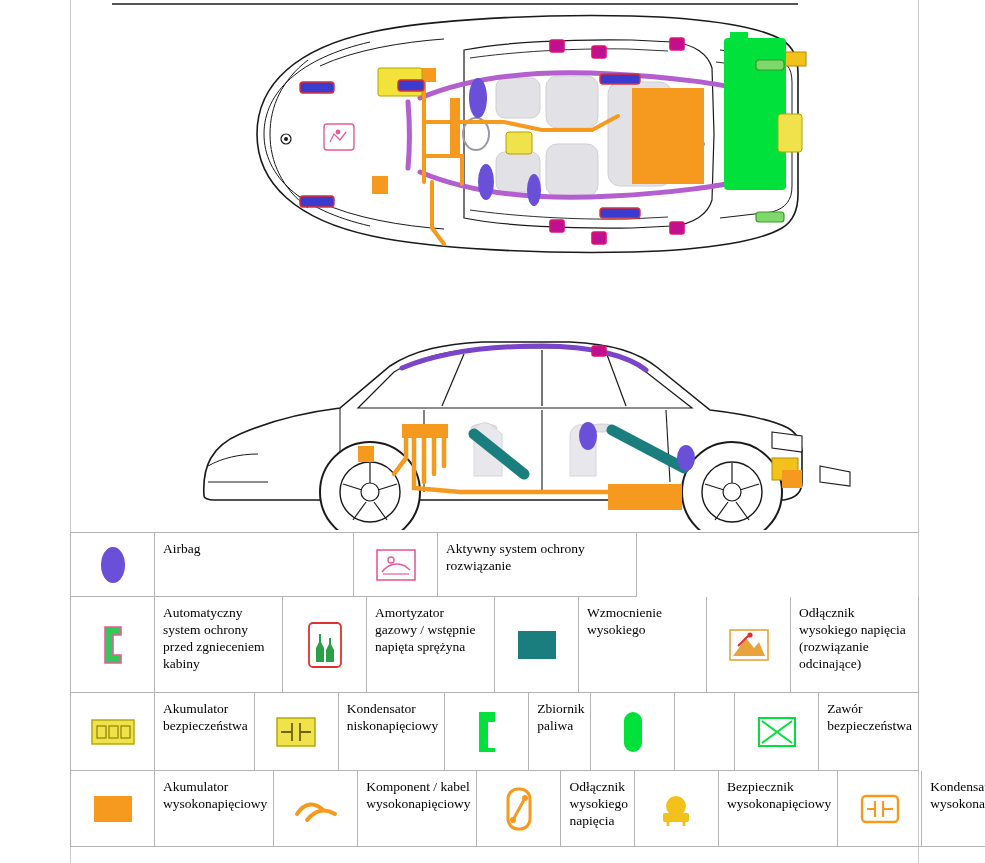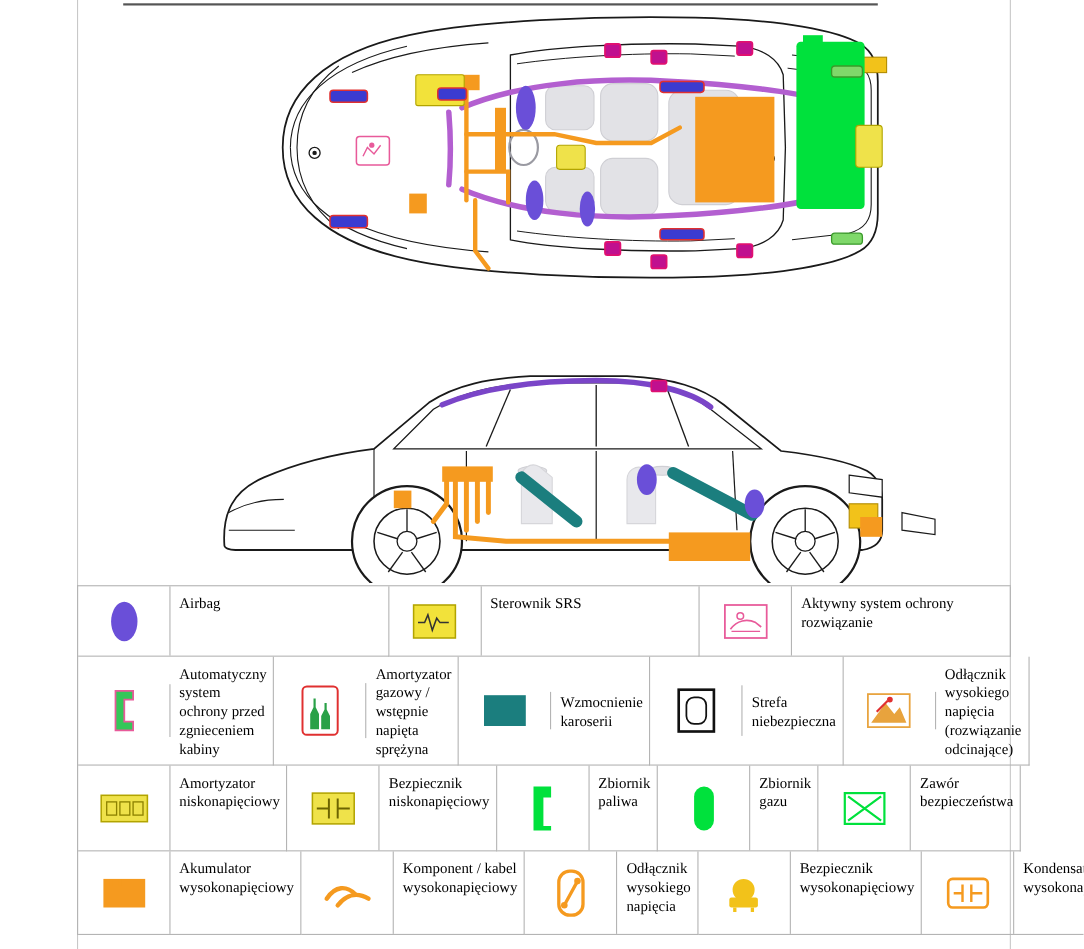--- a/index.html
+++ b/index.html
@@ -83,21 +83,21 @@
     box-sizing: border-box;
   }
   .legend-label {
     flex: 1 1 auto;
     padding: 7px 6px 6px 8px;
     font-size: 13.5px;
     line-height: 1.26;
     box-sizing: border-box;
   }
   .r1 .legend-cell { min-height: 64px; font-family: Liberation Serif, serif; }
-  .r2 .legend-cell { min-height: 96px; align-items: center; }
+  .r2 .legend-cell { min-height: 96px; }
   .r3 .legend-cell { min-height: 78px; }
   .r4 .legend-cell { min-height: 76px; }
   svg { display: block; }
 </style>
 </head>
 <body>
 
 <div class="page">
 
   <div class="side-rule"></div>
@@ -285,29 +285,20 @@
         <div class="legend-icon">
           <svg width="40" height="46" viewBox="0 0 40 46">
               <ellipse cx="20" cy="23" rx="12" ry="18" fill="#6a4fd8"></ellipse>
             </svg>
         </div>
         <div class="legend-label">Airbag</div>
       </div>
 
 
 
-      <div class="legend-cell">
-        <div class="legend-icon">
-          <svg width="42" height="34" viewBox="0 0 42 34">
-            <rect x="2" y="2" width="38" height="30" fill="#f2e23a" stroke="#b2a400" stroke-width="1.4"></rect>
-            <path d="M6 18 L12 18 L15 11 L19 25 L23 14 L26 18 L34 18" fill="none" stroke="#333" stroke-width="1.4"></path>
-          </svg>
-        </div>
-        <div class="legend-label">Sterownik SRS</div>
-      </div>
 
       <div class="legend-cell">
         <div class="legend-icon">
           <svg width="42" height="34" viewBox="0 0 42 34">
             <rect x="2" y="2" width="38" height="30" fill="#fff" stroke="#e85a9a" stroke-width="1.6"></rect>
             <path d="M7 24 C13 16, 22 14, 30 18 L35 22" fill="none" stroke="#e85a9a" stroke-width="1.5"></path>
             <circle cx="16" cy="12" r="3" fill="none" stroke="#e85a9a" stroke-width="1.4"></circle>
             <path d="M8 26 L34 26" stroke="#e85a9a" stroke-width="1.2"></path>
           </svg>
         </div>
@@ -336,32 +327,23 @@
         </div>
         <div class="legend-label">Amortyzator gazowy / wstępnie napięta sprężyna</div>
       </div>
 
       <div class="legend-cell">
         <div class="legend-icon">
           <svg width="44" height="34" viewBox="0 0 44 34">
               <rect x="3" y="3" width="38" height="28" fill="#1b7e7e"></rect>
             </svg>
         </div>
-        <div class="legend-label">Wzmocnienie karoserii</div>
-      </div>
-
-      <div class="legend-cell">
-        <div class="legend-icon">
-          <svg width="40" height="46" viewBox="0 0 40 46">
-            <rect x="4" y="4" width="32" height="38" fill="#fff" stroke="#111" stroke-width="2.4"></rect>
-            <rect x="11" y="11" width="18" height="24" rx="7" fill="#fff" stroke="#111" stroke-width="1.6"></rect>
-          </svg>
-        </div>
-        <div class="legend-label">Strefa niebezpieczna</div>
-      </div>
+        <div class="legend-label">Wzmocnienie wysokiego</div>
+      </div>
+
 
       <div class="legend-cell">
         <div class="legend-icon">
           <svg width="42" height="34" viewBox="0 0 42 34">
             <rect x="2" y="2" width="38" height="30" fill="#fff" stroke="#e8a33d" stroke-width="1.6"></rect>
             <path d="M5 28 L18 10 L26 20 L31 14 L37 28 Z" fill="#e8a33d"></path>
             <path d="M10 18 L20 8" stroke="#e03030" stroke-width="2"></path>
             <circle cx="22" cy="7" r="2.6" fill="#e03030"></circle>
           </svg>
         </div>
@@ -373,49 +355,48 @@
 
       <div class="legend-cell">
         <div class="legend-icon">
           <svg width="46" height="32" viewBox="0 0 46 32">
             <rect x="2" y="4" width="42" height="24" fill="#efe24a" stroke="#b2a400" stroke-width="1.4"></rect>
             <rect x="7" y="10" width="9" height="12" fill="none" stroke="#8d8200" stroke-width="1.2"></rect>
             <rect x="19" y="10" width="9" height="12" fill="none" stroke="#8d8200" stroke-width="1.2"></rect>
             <rect x="31" y="10" width="9" height="12" fill="none" stroke="#8d8200" stroke-width="1.2"></rect>
           </svg>
         </div>
-        <div class="legend-label">Amortyzator niskonapięciowy</div>
+        <div class="legend-label">Akumulator bezpieczeństwa</div>
       </div>
 
       <div class="legend-cell">
         <div class="legend-icon">
           <svg width="42" height="34" viewBox="0 0 42 34">
             <rect x="2" y="3" width="38" height="28" fill="#efe24a" stroke="#b2a400" stroke-width="1.4"></rect>
             <path d="M6 17 L17 17 M17 8 L17 26 M25 8 L25 26 M25 17 L36 17" fill="none" stroke="#6d6400" stroke-width="1.8"></path>
           </svg>
         </div>
-        <div class="legend-label">Bezpiecznik niskonapięciowy</div>
+        <div class="legend-label">Kondensator niskonapięciowy</div>
       </div>
 
       <div class="legend-cell">
         <div class="legend-icon">
           <svg width="40" height="48" viewBox="0 0 40 48">
             <path d="M12 4 L28 4 L28 14 L21 14 L21 40 L28 40 L28 44 L12 44 Z" fill="#00e13c"></path>
           </svg>
         </div>
         <div class="legend-label">Zbiornik paliwa</div>
       </div>
 
       <div class="legend-cell">
         <div class="legend-icon">
           <svg width="40" height="48" viewBox="0 0 40 48">
               <rect x="11" y="4" width="18" height="40" rx="9" fill="#00e13c"></rect>
             </svg>
         </div>
-        <div class="legend-label">Zbiornik gazu</div>
       </div>
 
       <div class="legend-cell">
         <div class="legend-icon">
           <svg width="42" height="34" viewBox="0 0 42 34">
             <rect x="3" y="3" width="36" height="28" fill="#fff" stroke="#00e13c" stroke-width="2"></rect>
             <path d="M6 6 L36 28 M36 6 L6 28" stroke="#00e13c" stroke-width="2"></path>
           </svg>
         </div>
         <div class="legend-label">Zawór bezpieczeństwa</div>

